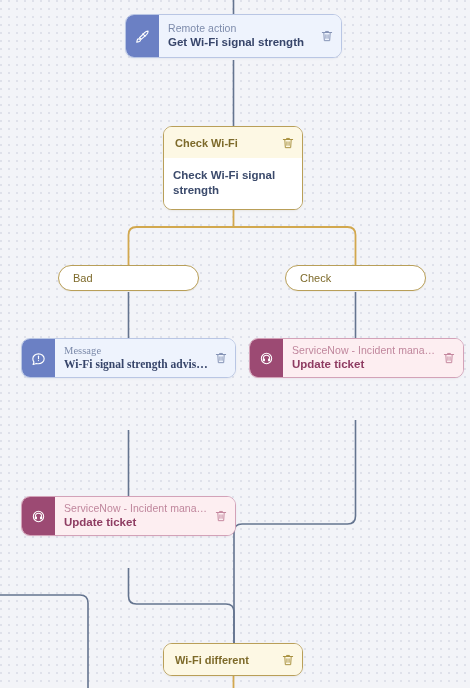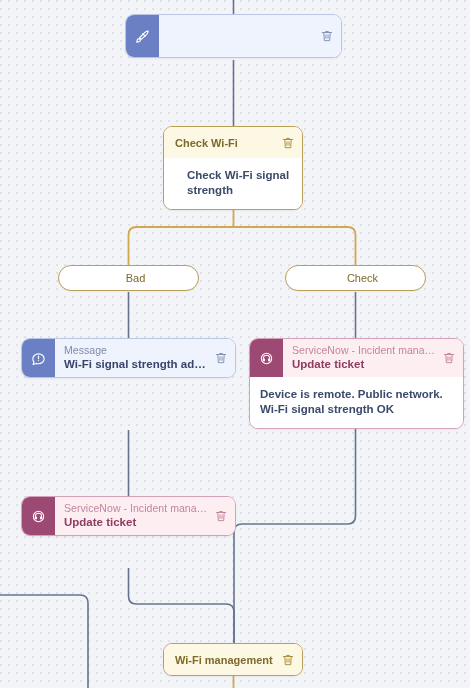--- a/index.html
+++ b/index.html
@@ -136,21 +136,20 @@
     height: 26px;
     border: 1px solid #b99f58;
     border-radius: 13px;
     background: #ffffff;
     display: flex;
     align-items: center;
     padding-left: 14px;
     font-size: 11px;
     color: #7d6a2a;
     box-shadow: 0 1px 1px rgba(150,130,70,.07);
-    justify-content: center;
   }
 </style>
 </head>
 <body>
 
 <div id="canvas">
 
   <svg id="edges" viewBox="0 0 470 688" xmlns="http://www.w3.org/2000/svg">
     <g fill="none" stroke="#64748f" stroke-width="1.6" stroke-linecap="butt">
 
@@ -183,20 +182,24 @@
 
   <div class="node blue single" style="left:125px; top:14px; width:217px;">
     <div class="node-head">
       <div class="icon-block">
         <svg width="17" height="17" viewBox="0 0 24 24" fill="none" stroke="#ffffff" stroke-width="1.6" stroke-linecap="round" stroke-linejoin="round">
           <path d="M5.5 15.5c-1.2 1.2-1.6 4.6-1.6 4.6s3.4-.4 4.6-1.6c.7-.7.7-1.8 0-2.5-.7-.7-1.9-.7-3 -.5z"></path>
           <path d="M10 16l-2.2-2.2L15 6.6c1.6-1.6 3.6-2.3 4.9-2.2.1 1.3-.6 3.3-2.2 4.9L10 16z"></path>
           <path d="M12.4 8.2l3.4 3.4"></path>
         </svg>
       </div>
+      <div class="head-text">
+        <div class="head-kicker">Remote action</div>
+        <div class="head-title">Get Wi-Fi signal strength</div>
+      </div>
       <span class="trash">
         <svg width="14" height="14" viewBox="0 0 24 24" fill="none" stroke="#8593b5" stroke-width="1.7" stroke-linecap="round" stroke-linejoin="round">
           <path d="M4 6h16M9.5 6V4.2h5V6M6.5 6l.9 14h9.2l.9-14"></path>
           <path d="M10.2 10v6M13.8 10v6"></path>
         </svg>
       </span>
     </div>
   </div>
 
   <div class="node yellow" style="left:163px; top:126px; width:140px;">
@@ -204,31 +207,31 @@
       <div class="head-text">
         <div class="head-title">Check Wi-Fi</div>
       </div>
       <span class="trash">
         <svg width="14" height="14" viewBox="0 0 24 24" fill="none" stroke="#a8913f" stroke-width="1.7" stroke-linecap="round" stroke-linejoin="round">
           <path d="M4 6h16M9.5 6V4.2h5V6M6.5 6l.9 14h9.2l.9-14"></path>
           <path d="M10.2 10v6M13.8 10v6"></path>
         </svg>
       </span>
     </div>
-    <div class="node-body" style="padding-left:23px;">Check Wi-Fi signal strength</div>
+    <div class="node-body" style="padding-left:9px;">Check Wi-Fi signal strength</div>
   </div>
 
   <div class="pill" style="left:58px; top:265px; width:141px;">
     <span>Bad</span>
   </div>
   <div class="pill" style="left:285px; top:265px; width:141px;">
     <span>Check</span>
   </div>
 
-  <div class="node blue" style="left:21px; top:338px; width:215px;">
+  <div class="node blue" style="left:21px; top:338px; width:215px;font-family:Liberation Serif, serif;">
     <div class="node-head">
       <div class="icon-block">
         <svg width="17" height="17" viewBox="0 0 24 24" fill="none" stroke="#ffffff" stroke-width="1.6" stroke-linecap="round" stroke-linejoin="round">
           <path d="M20 12.4c0 3.9-3.6 7-8 7-1 0-2-.15-2.9-.44L4.4 20.5l1.2-3.5C4.6 15.7 4 14.1 4 12.4c0-3.9 3.6-7 8-7s8 3.1 8 7z"></path>
           <path d="M12 8.7v3.6"></path>
           <circle cx="12" cy="14.9" r=".85" fill="#ffffff" stroke="none"></circle>
         </svg>
       </div>
       <div class="head-text">
         <div class="head-kicker">Message</div>
@@ -256,21 +259,20 @@
         <div class="head-kicker">ServiceNow - Incident management</div>
         <div class="head-title">Update ticket</div>
       </div>
       <span class="trash">
         <svg width="14" height="14" viewBox="0 0 24 24" fill="none" stroke="#c4879e" stroke-width="1.7" stroke-linecap="round" stroke-linejoin="round">
           <path d="M4 6h16M9.5 6V4.2h5V6M6.5 6l.9 14h9.2l.9-14"></path>
           <path d="M10.2 10v6M13.8 10v6"></path>
         </svg>
       </span>
     </div>
-    <div class="node-body">Device is remote. Public network. Wi-Fi signal strength OK</div>
   </div>
 
   <div class="node pink" style="left:21px; top:496px; width:215px;">
     <div class="node-head">
       <div class="icon-block">
         <svg width="17" height="17" viewBox="0 0 24 24" fill="none" stroke="#ffffff" stroke-width="1.5" stroke-linecap="round" stroke-linejoin="round">
           <circle cx="12" cy="12" r="7.3"></circle>
           <path d="M7.6 14.6v-2.9a4.4 4.4 0 0 1 8.8 0v2.9"></path>
           <path d="M7.6 12.6h1.5v2.6H7.6zM14.9 12.6h1.5v2.6h-1.5z"></path>
         </svg>
@@ -284,21 +286,21 @@
           <path d="M4 6h16M9.5 6V4.2h5V6M6.5 6l.9 14h9.2l.9-14"></path>
           <path d="M10.2 10v6M13.8 10v6"></path>
         </svg>
       </span>
     </div>
   </div>
 
   <div class="node yellow" style="left:163px; top:643px; width:140px;">
     <div class="node-head">
       <div class="head-text">
-        <div class="head-title">Wi-Fi management</div>
+        <div class="head-title">Wi-Fi different</div>
       </div>
       <span class="trash">
         <svg width="14" height="14" viewBox="0 0 24 24" fill="none" stroke="#a8913f" stroke-width="1.7" stroke-linecap="round" stroke-linejoin="round">
           <path d="M4 6h16M9.5 6V4.2h5V6M6.5 6l.9 14h9.2l.9-14"></path>
           <path d="M10.2 10v6M13.8 10v6"></path>
         </svg>
       </span>
     </div>
   </div>
 

